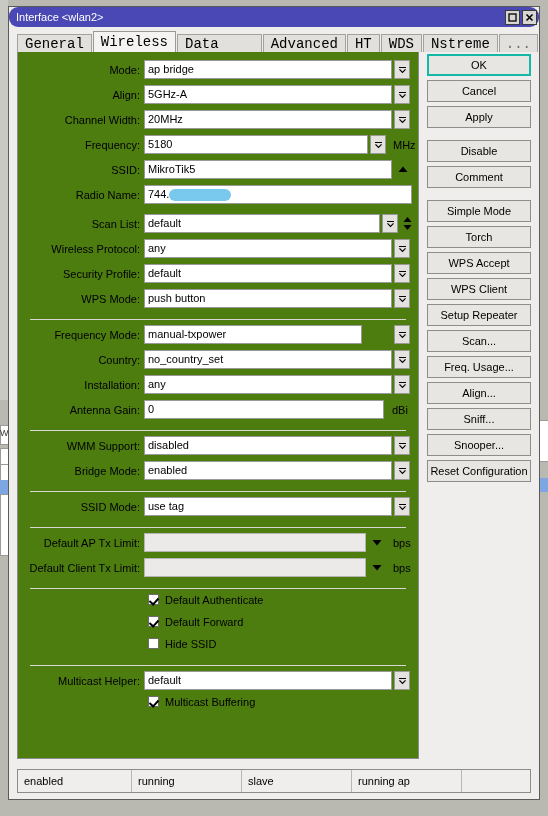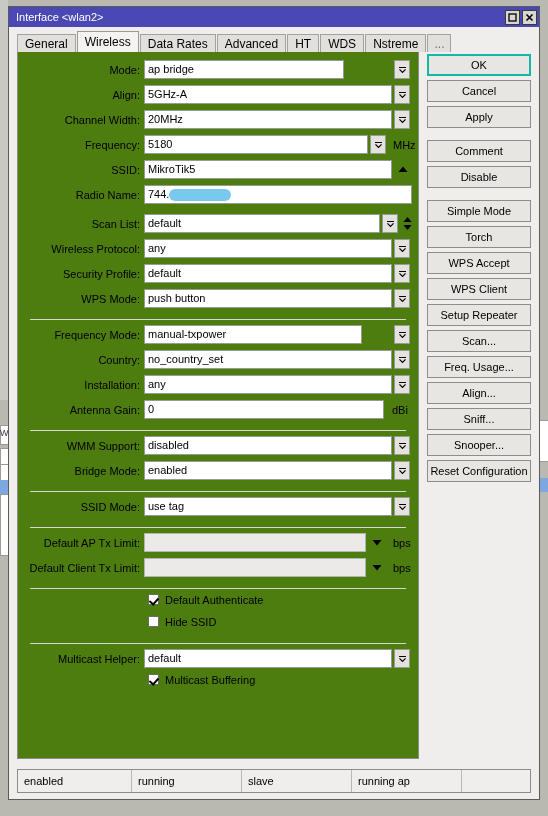--- a/index.html
+++ b/index.html
@@ -18,41 +18,42 @@
 
   
   #win{
     position:absolute;left:8px;top:6px;width:532px;height:794px;
     background:#efeeec;border:1px solid #5a5a5a;
     box-sizing:border-box;
   }
   #titlebar{
     height:20px;background:#4a48b5;
     display:flex;align-items:center;
-    padding:0 2px 0 7px;box-sizing:border-box;
+    padding:0 2px 0 7px;box-sizing:border-box;border-radius:9px;
   }
   #titletext{color:#ffffff;font-size:11px;flex:1;}
   .tbtn{
     width:15px;height:15px;margin-left:2px;
     background:#d8d6d2;border:1px solid #3a3a3a;
     display:flex;align-items:center;justify-content:center;
     box-sizing:border-box;
   }
   .tbtn svg{display:block;}
 
   
   #tabs{
     position:relative;height:21px;margin:4px 0 0 8px;
     display:flex;align-items:flex-end;
   }
   .tab{
     height:18px;line-height:18px;padding:0 7px;
     background:#e2e0dc;border:1px solid #a4a29e;border-bottom:none;
-    margin-right:1px;box-sizing:border-box;font-size:12px;
+    margin-right:1px;box-sizing:border-box;font-size:14px;
     color:#000;
+    font-family:Liberation Mono, monospace;
   }
   .tab.active{
     background:#f4f3f1;height:21px;line-height:20px;
     border-color:#9b9995;font-weight:normal;
   }
   .tab.dots{color:#707070;padding:0 6px;}
 
   
   #body{position:absolute;left:0;top:45px;right:0;bottom:0;}
   #panel{
@@ -188,21 +189,21 @@
   </div>
 
   <div id="body">
 
     <div id="panel">
 
       <div style="height:8px"></div>
 
       <div class="row">
         <div class="lbl">Mode:</div>
-        <div class="fld" style="width:200px">ap bridge</div>
+        <div class="fld" style="width:248px">ap bridge</div>
         <div class="ddbtn" style="left:376px">
           <svg width="9" height="9" viewBox="0 0 9 9">
               <path d="M1 2.5h7M1.5 4.3l3 3 3-3" stroke="#000" stroke-width="1.2" fill="none"></path>
             </svg>
         </div>
       </div>
 
       <div class="row">
         <div class="lbl">Align:</div>
         <div class="fld" style="width:248px">5GHz-A</div>
@@ -396,20 +397,23 @@
         </div>
         <div class="unit" style="left:375px">bps</div>
       </div>
 
       <hr class="sep">
 
       <div class="cbrow">
         <span class="cbox on"></span><span class="cblabel">Default Authenticate</span>
       </div>
       <div class="cbrow">
+        <span class="cbox on"></span><span class="cblabel">Default Forward</span>
+      </div>
+      <div class="cbrow">
         <span class="cbox"></span><span class="cblabel">Hide SSID</span>
       </div>
 
       <hr class="sep">
 
       <div class="row">
         <div class="lbl">Multicast Helper:</div>
         <div class="fld" style="width:248px">default</div>
         <div class="ddbtn" style="left:376px">
           <svg width="9" height="9" viewBox="0 0 9 9">
@@ -422,22 +426,22 @@
         <span class="cbox on"></span><span class="cblabel">Multicast Buffering</span>
       </div>
 
     </div>
 
     <div id="buttons">
       <div class="btn focus">OK</div>
       <div class="btn">Cancel</div>
       <div class="btn">Apply</div>
       <div class="btn-gap"></div>
+      <div class="btn">Disable</div>
       <div class="btn">Comment</div>
-      <div class="btn">Disable</div>
       <div class="btn-gap"></div>
       <div class="btn">Simple Mode</div>
       <div class="btn">Torch</div>
       <div class="btn">WPS Accept</div>
       <div class="btn">WPS Client</div>
       <div class="btn">Setup Repeater</div>
       <div class="btn">Scan...</div>
       <div class="btn">Freq. Usage...</div>
       <div class="btn">Align...</div>
       <div class="btn">Sniff...</div>

